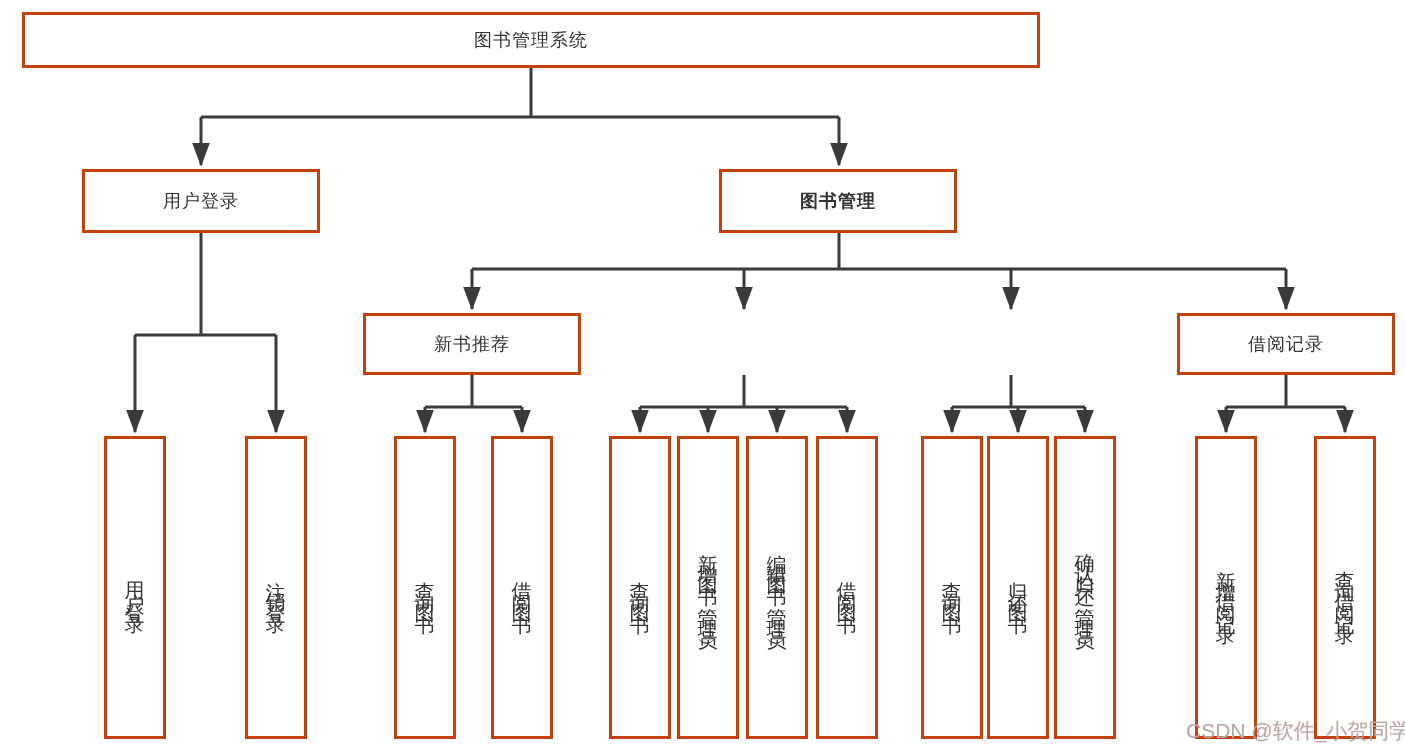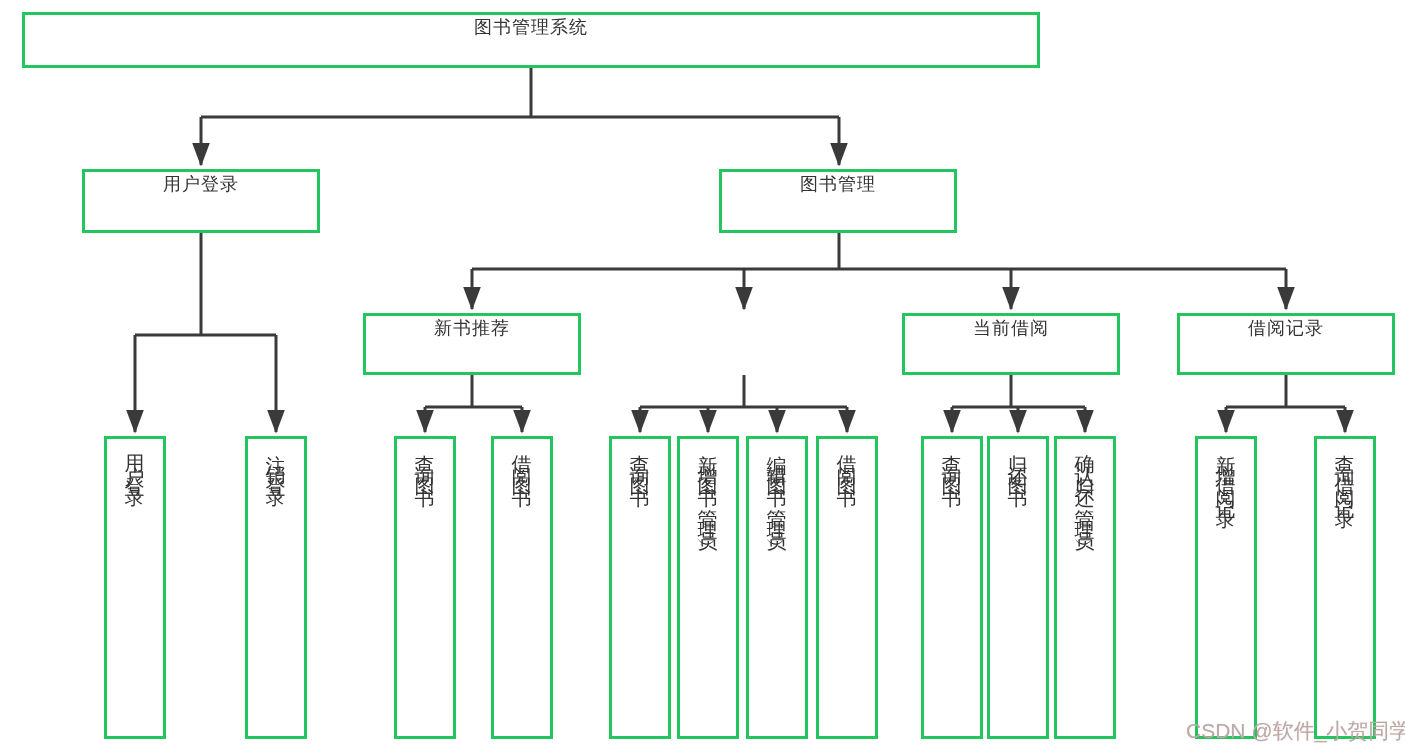--- a/index.html
+++ b/index.html
@@ -10,22 +10,22 @@
     font-family:"Liberation Sans", sans-serif;
     color:#333333;
     overflow:hidden;
   }
   #wires{position:absolute;left:0;top:0;z-index:0;}
   .ln{stroke:#3a3a3a;stroke-width:3;fill:none;}
   .box{
     position:absolute;
     box-sizing:border-box;
     background:#ffffff;
-    border:3px solid #22c55e;
-    display:flex;justify-content:center;
+    border:3px solid #c2410c;
+    display:flex;align-items:center;justify-content:center;
     z-index:1;
   }
   .hbox{font-size:18px;letter-spacing:1px;white-space:nowrap;}
   .root{left:22px;top:12px;width:1018px;height:56px;}
   .lvl2{top:169px;width:238px;height:64px;}
   .lvl3{top:313px;width:218px;height:62px;}
   .leaf{top:436px;width:62px;height:303px;}
   .leaf .vtxt{
     writing-mode:vertical-rl;
     text-orientation:mixed;
@@ -109,29 +109,26 @@
     </g>
   </svg>
 
   <div class="box root hbox">
     <span>图书管理系统</span>
   </div>
 
   <div class="box lvl2 hbox" style="left:82px;">
     <span>用户登录</span>
   </div>
-  <div class="box lvl2 hbox" style="left:719px;">
+  <div class="box lvl2 hbox" style="left:719px;font-weight:bold;">
     <span>图书管理</span>
   </div>
 
   <div class="box lvl3 hbox" style="left:363px;">
     <span>新书推荐</span>
-  </div>
-  <div class="box lvl3 hbox" style="left:902px;">
-    <span>当前借阅</span>
   </div>
   <div class="box lvl3 hbox" style="left:1177px;font-family:Liberation Serif, serif;">
     <span>借阅记录</span>
   </div>
 
   <div class="box leaf" style="left:104px;">
     <span class="vtxt">用户登录</span>
   </div>
   <div class="box leaf" style="left:245px;">
     <span class="vtxt">注销登录</span>

